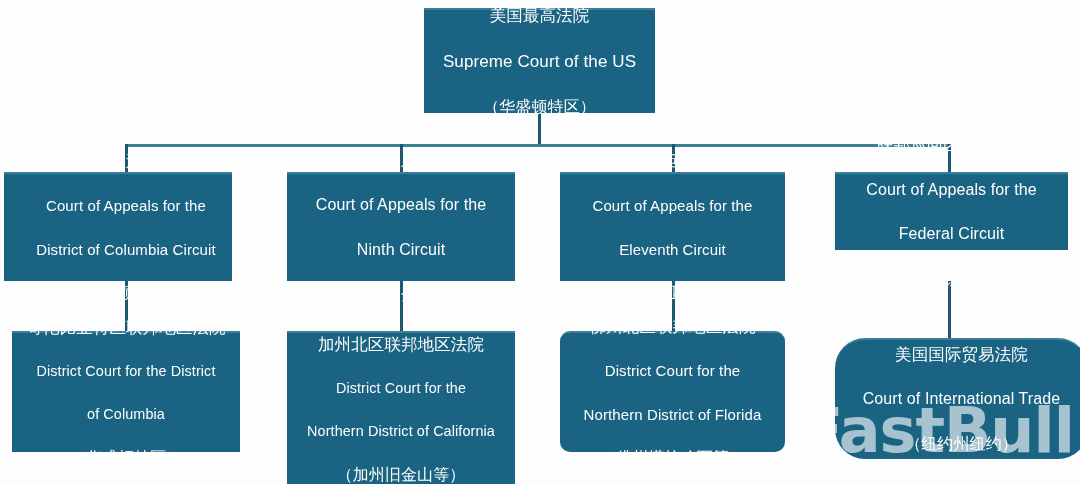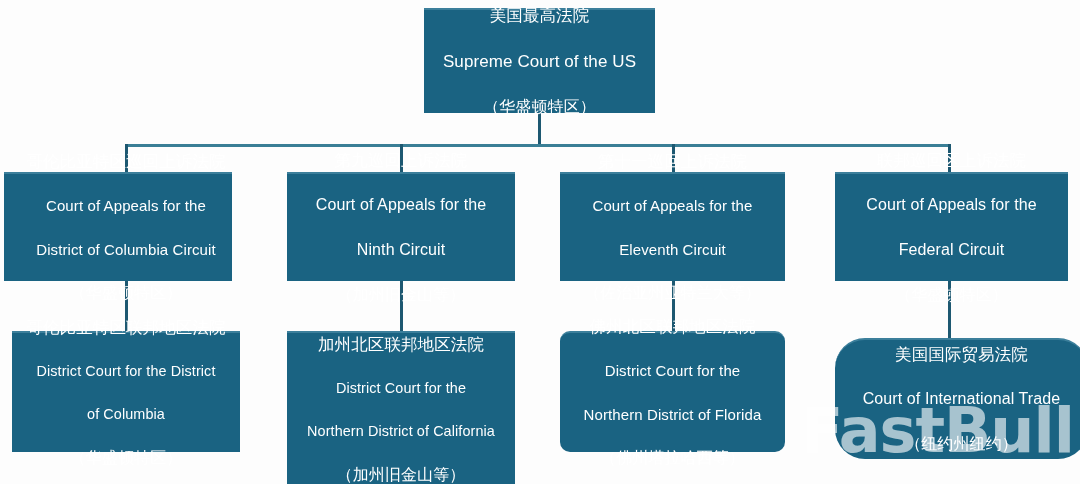--- a/index.html
+++ b/index.html
@@ -117,21 +117,21 @@
     <div class="loc">（加州旧金山等）</div>
   </div>
 
   <div class="node tight" style="left:560px; top:172px; width:225px; height:109px;">
     <div class="cn">第十一巡回上诉法院</div>
     <div class="en">Court of Appeals for the</div>
     <div class="en">Eleventh Circuit</div>
     <div class="loc">（佐治亚州亚特兰大等）</div>
   </div>
 
-  <div class="node" style="left:835px; top:172px; width:233px; height:109px;">
+  <div class="node" style="left:835px; top:172px; width:233px; height:78px;">
     <div class="cn">联邦巡回区上诉法院</div>
     <div class="en">Court of Appeals for the</div>
     <div class="en">Federal Circuit</div>
     <div class="loc">（华盛顿特区）</div>
   </div>
 
   <div class="node tighter" style="left:12px; top:331px; width:228px; height:121px;">
     <div class="cn">哥伦比亚特区联邦地区法院</div>
     <div class="en">District Court for the District</div>
     <div class="en">of Columbia</div>

